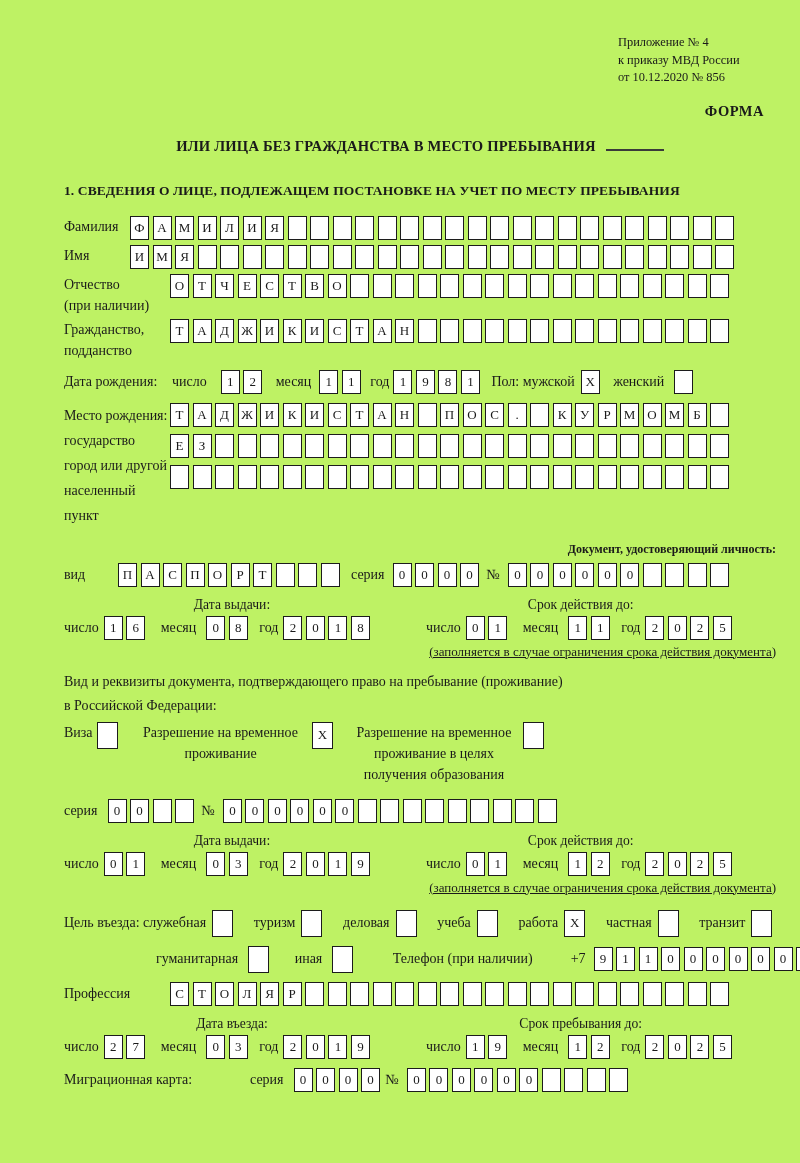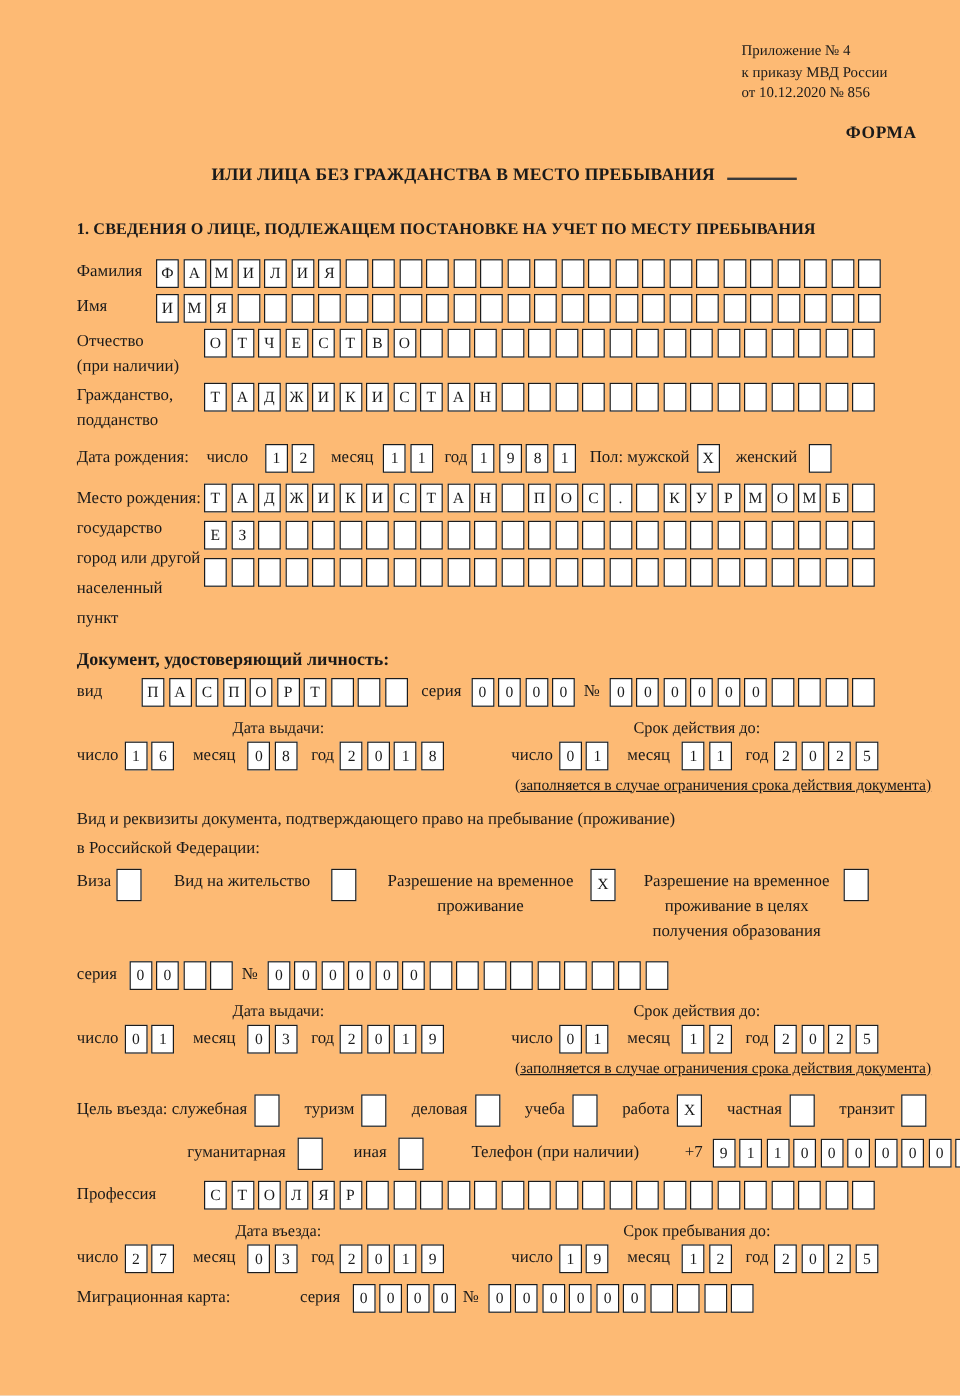--- a/index.html
+++ b/index.html
@@ -1,17 +1,17 @@
 <!DOCTYPE html>
 <html><head>
 <meta charset="utf-8">
 <style>
   html,body{margin:0;padding:0;background:#e8e8e8;}
   .sheet{
-    width:800px;height:1163px;box-sizing:border-box;background:#fdba74;
+    width:800px;height:1163px;box-sizing:border-box;background:#bef264;
     font-family:"Liberation Serif","DejaVu Serif",serif;color:#1a1a1a;
     padding:34px 24px 18px 64px;overflow:hidden;position:relative;font-size:14px;
   }
   
   .annex{margin-left:554px;font-size:12.4px;line-height:17.5px;}
   .annex div{white-space:nowrap;}
   .edition{margin-left:554px;font-size:12.4px;line-height:17.5px;margin-top:7px;}
   .forma{text-align:right;padding-right:12px;font-weight:bold;font-size:14.5px;margin-top:16px;letter-spacing:.5px;}
   .title{ text-align:center;font-weight:bold;font-size:14.6px;line-height:23px;margin-top:15px;letter-spacing:.2px;}
   .blank-line{display:inline-block;width:58px;border-bottom:2.2px solid #3a3a3a;height:12px;margin-left:10px;}
@@ -24,21 +24,21 @@
     font-size:13px;line-height:22px;background:#fff;
   }
   .cbox .cell{width:19px;height:25px;}
   
   .frow{display:flex;align-items:flex-start;margin-top:5px;}
   .frow.vc{align-items:center;}
   .lbl{flex:none;font-size:14px;line-height:22px;}
   .lbl2{flex:none;font-size:14px;line-height:21px;}
   .w66{width:66px;} .w106{width:106px;}
   .stack{display:flex;flex-direction:column;row-gap:7px;}
-  .doc-heading{text-align:left;font-weight:bold;font-size:15px;margin-top:14px;}
+  .doc-heading{text-align:right;font-weight:bold;font-size:12px;margin-top:14px;}
   
   .dates{display:flex;margin-top:10px;}
   .dcol-l{width:336px;flex:none;}
   .dcol-r{margin-left:26px;flex:none;}
   .dhead{text-align:center;font-size:13.6px;margin-bottom:3px;}
   .date-line{display:flex;align-items:center;}
   .dl{margin-right:5px;}
   .mlg{margin-left:12px;}
   .note-r{text-align:right;font-size:13px;margin-top:4px;padding-right:0px;text-decoration:underline;}
   .para{font-size:14px;line-height:24px;margin-top:10px;}
@@ -417,26 +417,20 @@
     <div>в Российской Федерации:</div>
   </div>
 
   <div class="permit-row">
     <span class="pr-item">
       <span class="lbl" style="margin-right:4px;">Виза</span>
       <span class="boxes cbox">
           <span class="cell"></span>
         </span>
     </span>
-    <span class="pr-item" style="margin-left:24px;">
-      <span class="lbl" style="margin-right:18px;">Вид на жительство</span>
-      <span class="boxes cbox">
-          <span class="cell"></span>
-        </span>
-    </span>
     <span class="pr-item" style="margin-left:22px;">
       <span class="pr-text">
         <div>Разрешение на временное</div>
         <div>проживание</div>
       </span>
       <span class="boxes cbox" style="margin-left:14px;">
           <span class="cell">X</span>
         </span>
     </span>
     <span class="pr-item" style="margin-left:20px;">

